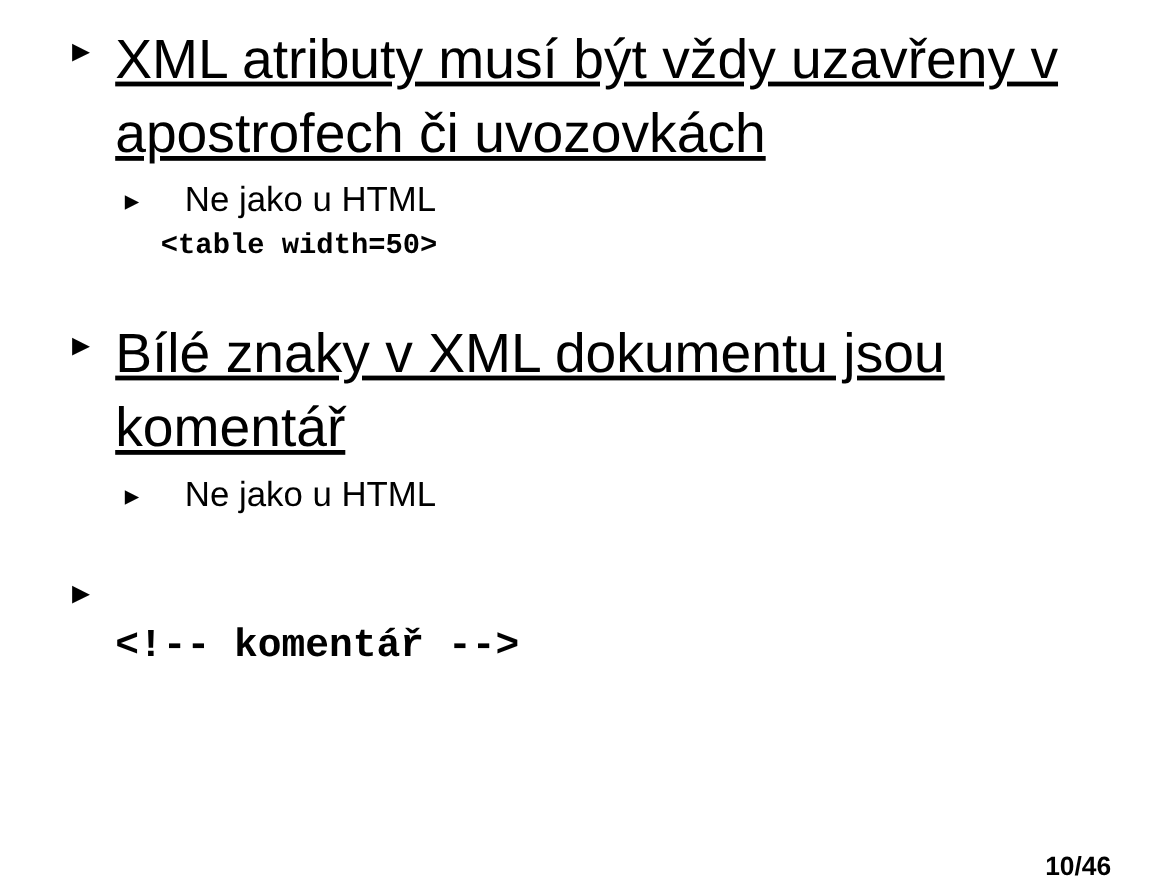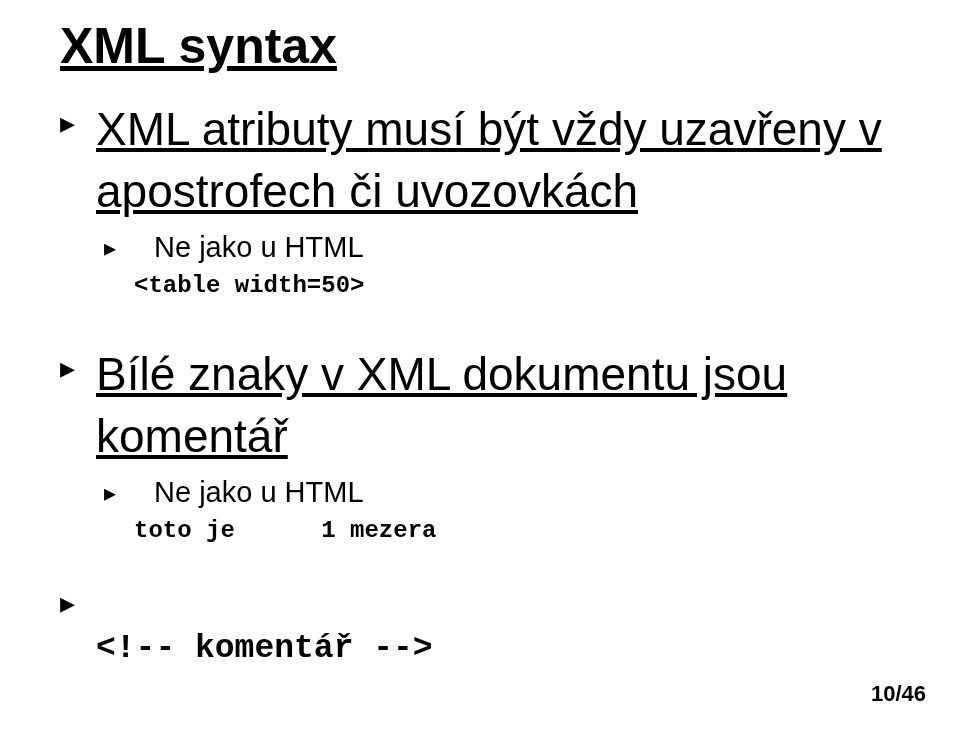--- a/index.html
+++ b/index.html
@@ -75,34 +75,33 @@
     font-size: 33px;
     margin: 0 0 0 36px;
     white-space: pre;
     line-height: 1.25;
   }
   .spacer { height: 42px; }
   .spacer-sm { height: 32px; }
   .pagenum {
     position: absolute;
     right: 34px;
-    bottom: 32px;
+    bottom: 4px;
     font-size: 22px;
     font-weight: bold;
   }
   .tri {
     display: inline-block;
   }
 </style>
 </head>
 <body>
 
 <div class="slide">
 
-  <h1 class="title">XML syntax</h1>
 
   <div class="lvl1">
     <span class="bullet"><span class="tri">▸</span></span>
     <span class="text">XML atributy musí být vždy uzavřeny v apostrofech či uvozovkách</span>
   </div>
   <div class="lvl2">
     <span class="bullet"><span class="tri">▸</span></span>
     <span class="text">Ne jako u HTML</span>
   </div>
   <div class="code">&lt;table width=50&gt;</div>
@@ -110,21 +109,20 @@
   <div class="spacer"></div>
 
   <div class="lvl1">
     <span class="bullet"><span class="tri">▸</span></span>
     <span class="text">Bílé znaky v XML dokumentu jsou komentář</span>
   </div>
   <div class="lvl2">
     <span class="bullet"><span class="tri">▸</span></span>
     <span class="text">Ne jako u HTML</span>
   </div>
-  <div class="code">toto je      1 mezera</div>
 
   <div class="spacer-sm"></div>
 
   <div class="lvl1">
     <span class="bullet"><span class="tri">▸</span></span>
   </div>
   <div class="code2">&lt;!-- komentář --&gt;</div>
 
   <div class="pagenum">10/46</div>
 </div>

